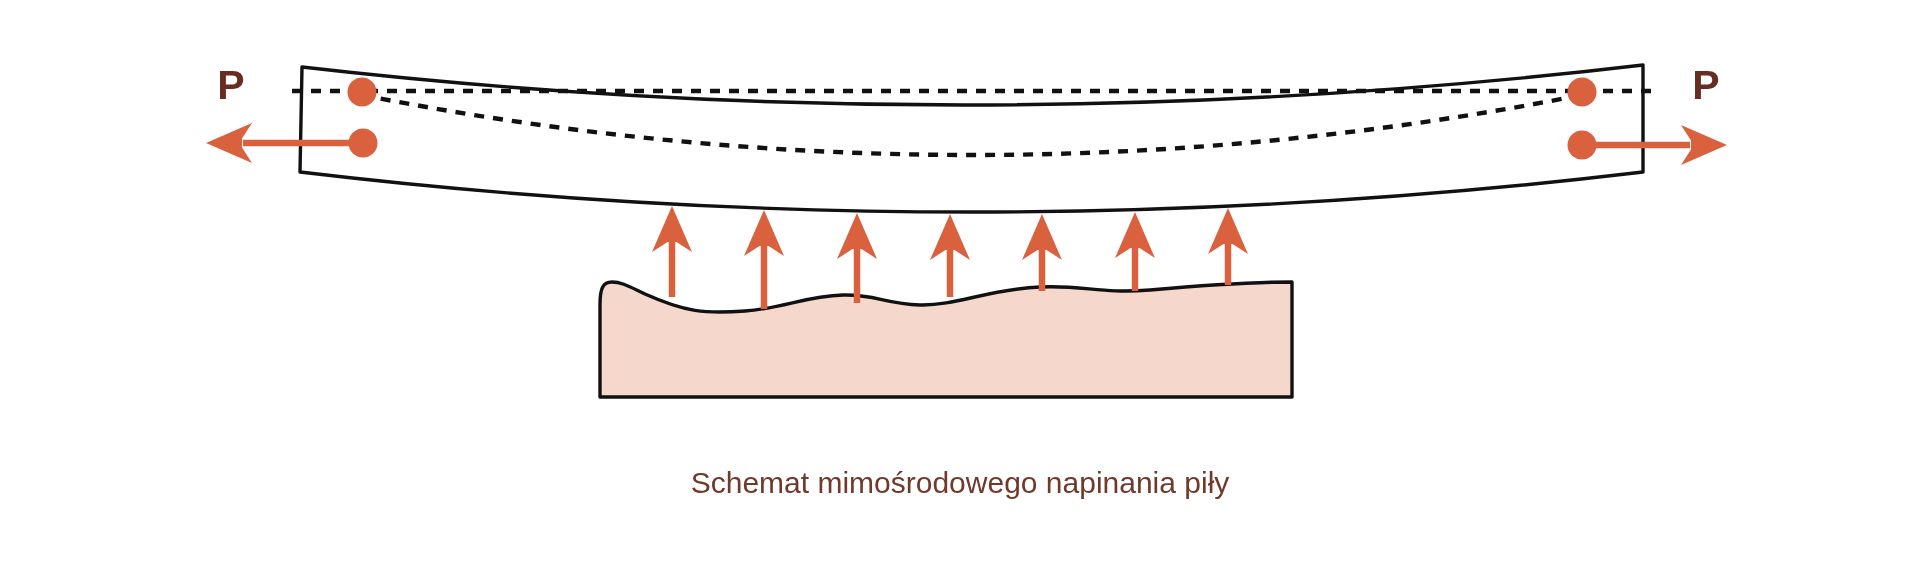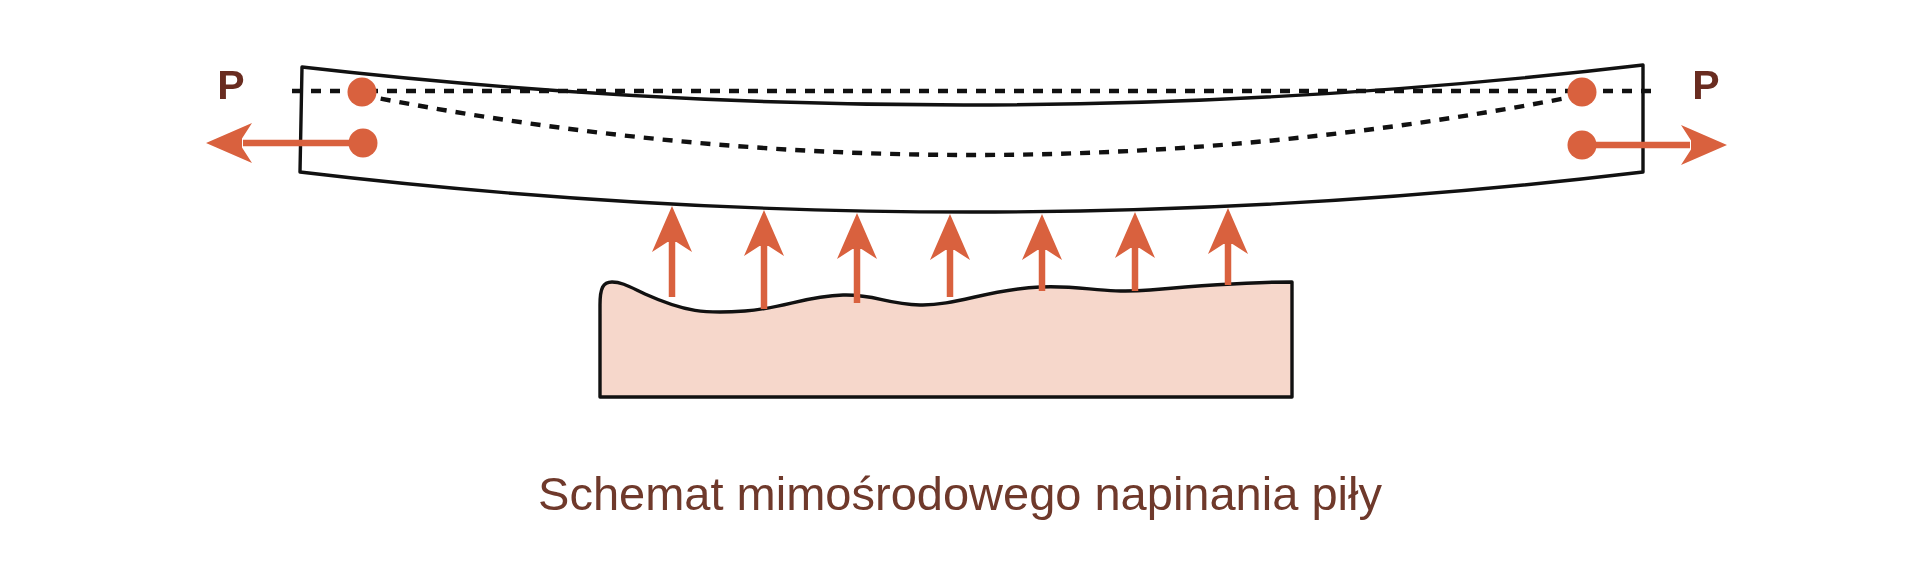--- a/index.html
+++ b/index.html
@@ -19,21 +19,21 @@
   .material-outline { stroke: #111111; stroke-width: 3.4; stroke-linejoin: round; }
   .force-shaft { stroke-width: 6.5; stroke-linecap: butt; fill: none; }
   .force-label { font-family: "Liberation Sans", sans-serif; font-size: 41px; font-weight: bold; }
 
   .caption {
     position: absolute;
     left: 0;
     top: 466px;
     width: 1920px;
     text-align: center;
-    font-size: 47px;
+    font-size: 30px;
     font-weight: 400;
     letter-spacing: 0px;
     font-family: "Liberation Sans", sans-serif;
     white-space: nowrap;
   }
 </style>
 </head>
 <body>
 
 <div class="stage">

